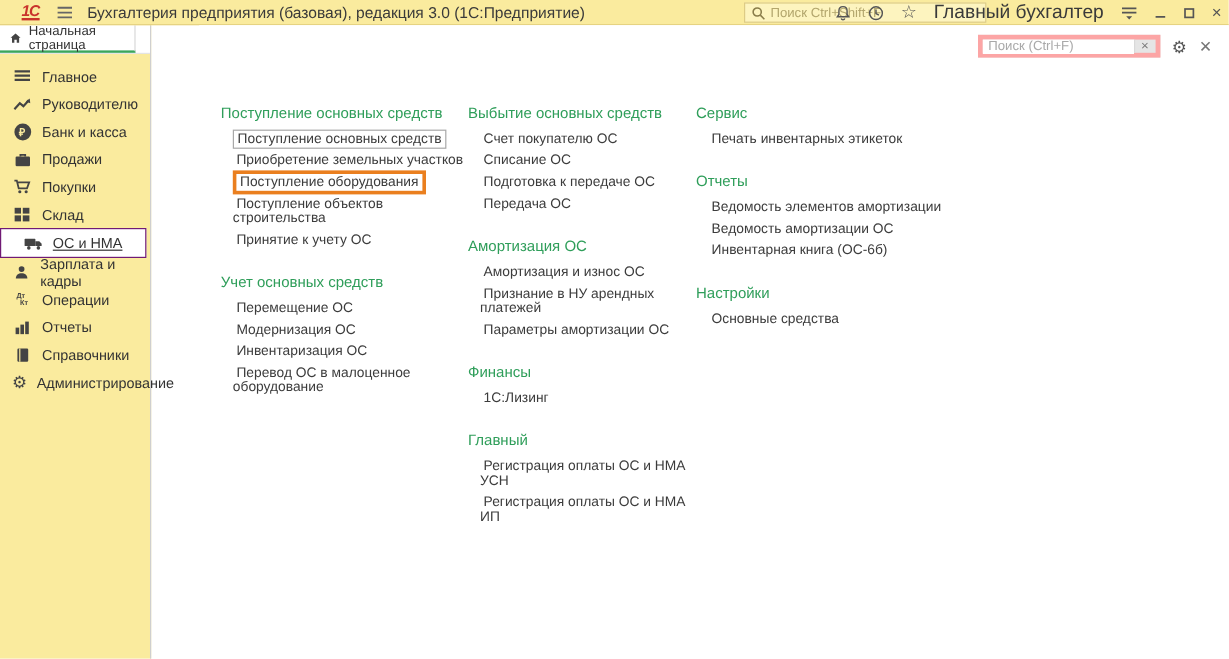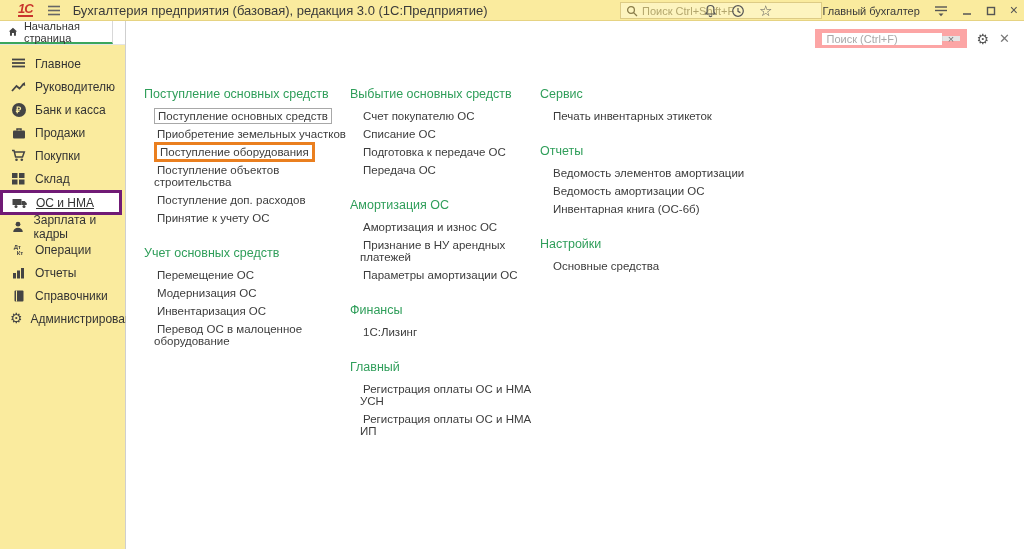--- a/index.html
+++ b/index.html
@@ -12,43 +12,43 @@
   .logo { color:#c9342c; font-weight:bold; font-style:italic; font-size:13px;
     margin-left:18px; border-bottom:2px solid #c9342c; line-height:12px; letter-spacing:-1px; }
   .tb-burger { margin-left:14px; }
   .tb-title { margin-left:12px; font-size:13px; color:#3a3a3a; }
   .tb-search { position:absolute; left:620px; top:2px; width:202px; height:17px;
     background:#fdf4bf; border:1px solid #ddcb85; display:flex; align-items:center; }
   .tb-search svg { margin:0 4px 0 5px; }
   .tb-search span { font-size:11px; color:#b4a névtelen; color:#b3a66d; }
   .tb-right { position:absolute; right:6px; top:0; height:21px; display:flex;
     align-items:center; gap:14px; }
-  .tb-user { font-size:11px; color:#3a3a3a;margin-left:36px; }
+  .tb-user { font-size:16px; color:#3a3a3a; }
   .tb-ico { display:flex; align-items:center; cursor:default; }
   .glyph { color:#555; font-size:13px; line-height:13px; }
 
   
-  .main { display:flex; height:528px; }
+  .main { display:flex; height:528px;gap:40px; }
   .sidebar { width:126px; background:#faeb9e; border-right:1px solid #cfcfcf; }
   .home-tab { height:23px; background:#fff; border-bottom:2px solid #3aa65c;
     border-right:1px solid #d8d8d8; display:flex; align-items:center; gap:6px;
     padding-left:8px; font-size:11px; color:#333; width:113px; }
   .tabstrip { background:#fff; border-bottom:1px solid #e4e4e4; }
   .nav { padding-top:7px; }
   .nav-item { height:23px; display:flex; align-items:center; gap:8px;
     padding-left:10px; font-size:12px; color:#333; cursor:pointer; }
   .nav-item .ni { width:17px; display:flex; justify-content:center; }
-  .nav-item.active { background:#fff; border:3px solid #701a75; padding-left:8px;
+  .nav-item.active { background:#fff; border:1px solid #701a75; padding-left:18px;
     height:25px; margin-right:3px; }
   .nav-item.active .lbl { text-decoration:underline; }
 
   .content { flex:1; position:relative; background:#fff; }
   .panel-tools { position:absolute; top:8px; right:14px; display:flex;
     align-items:center; gap:10px; }
-  .p-search { width:152px; height:19px; border:7px solid #fca5a5; display:flex;
+  .p-search { width:152px; height:19px; border:4px solid #fca5a5; display:flex;
     align-items:center; background:#e5e5e5; }
   .p-search input { flex:1; border:0; outline:none; font-size:11px; color:#333;
     padding-left:5px; min-width:0; font-family:"Liberation Sans",sans-serif; }
   .p-search input::placeholder { color:#a9a9a9; }
   .p-clear { width:18px; height:100%; border-left:1px solid #d9d9d9; display:flex;
     align-items:center; justify-content:center; color:#777; font-size:11px; cursor:pointer; }
   .p-gear { font-size:14px; color:#555; cursor:pointer; }
   .p-close { font-size:13px; color:#777; cursor:pointer; }
 
   .columns { display:flex; padding:66px 0 0 18px; }
@@ -257,21 +257,20 @@
 
     <div class="columns">
 
       <div class="col1">
         <div class="sec">
           <div class="sec-h">Поступление основных средств</div>
           <div class="lnk"><span class="focus-frame">Поступление основных средств</span></div>
           <div class="lnk"><span>Приобретение земельных участков</span></div>
           <div class="lnk"><span class="hl-orange">Поступление оборудования</span></div>
           <div class="lnk"><span>Поступление объектов строительства</span></div>
-          <div class="lnk"><span>Поступление доп. расходов</span></div>
           <div class="lnk"><span>Принятие к учету ОС</span></div>
         </div>
         <div class="sec">
           <div class="sec-h">Учет основных средств</div>
           <div class="lnk"><span>Перемещение ОС</span></div>
           <div class="lnk"><span>Модернизация ОС</span></div>
           <div class="lnk"><span>Инвентаризация ОС</span></div>
           <div class="lnk"><span>Перевод ОС в малоценное оборудование</span></div>
         </div>
       </div>

